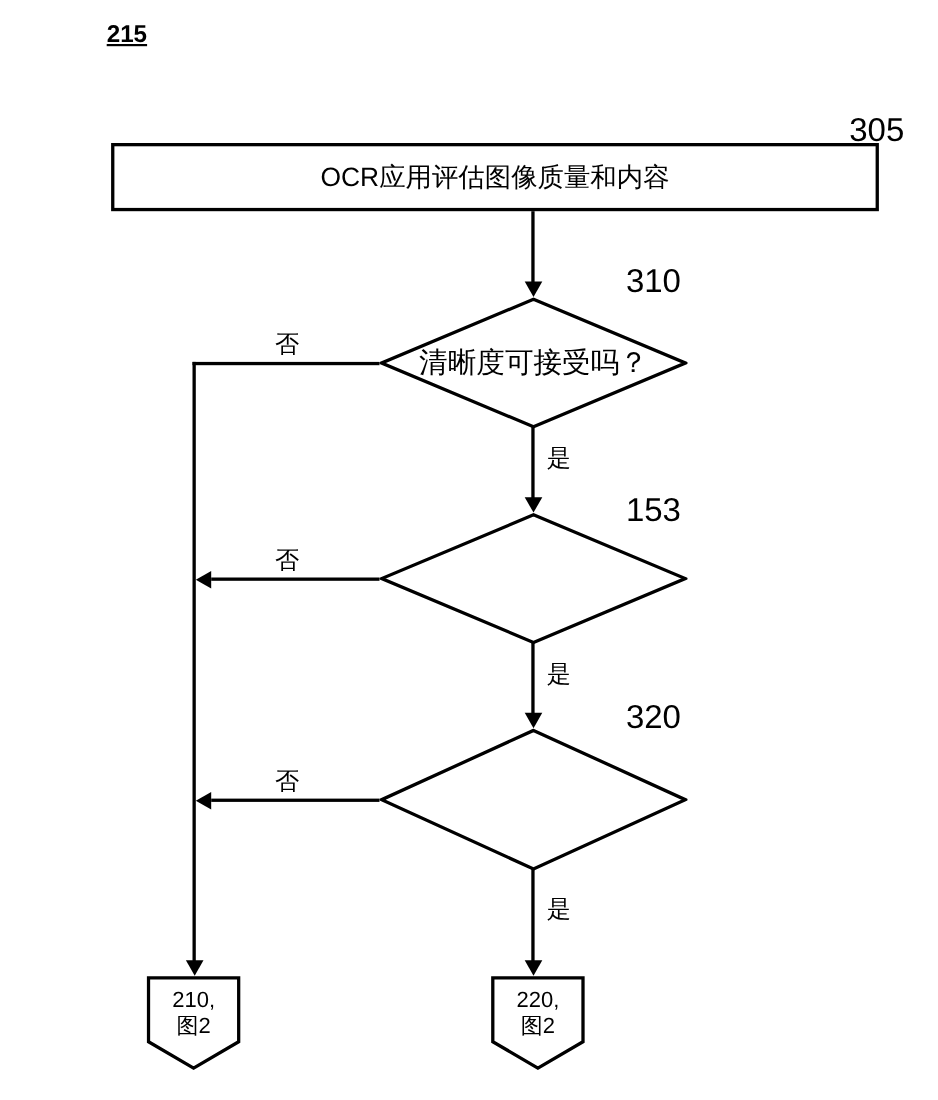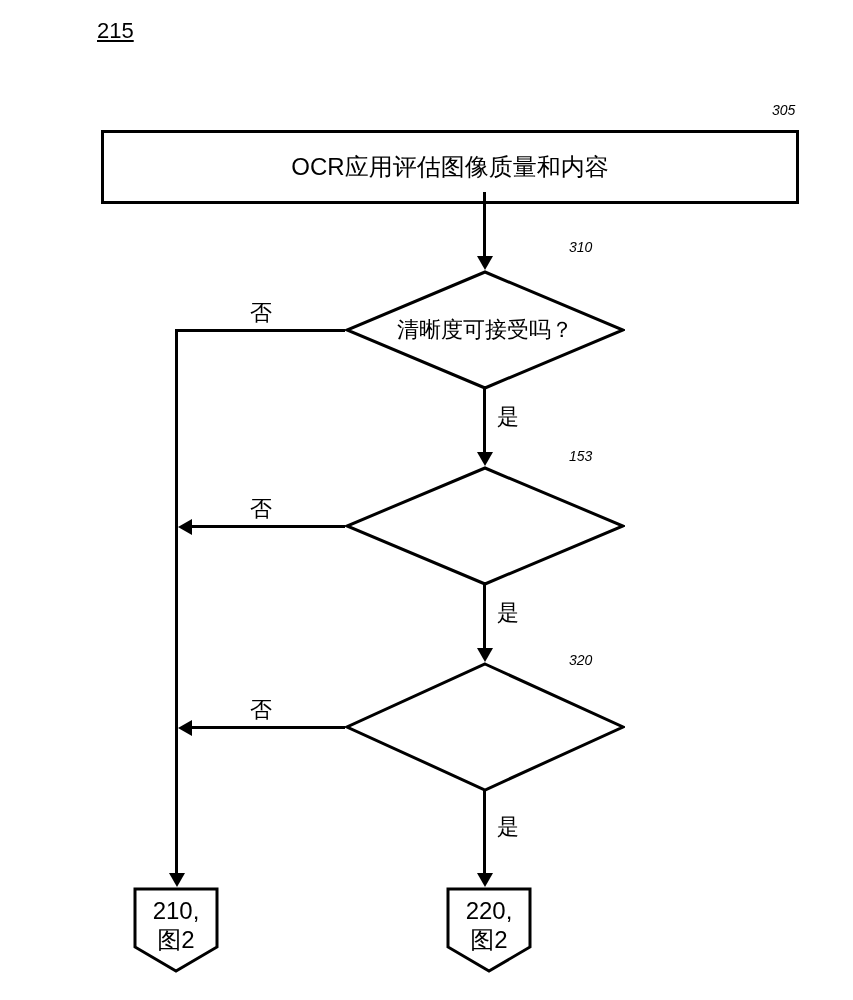--- a/index.html
+++ b/index.html
@@ -9,57 +9,57 @@
       background: #fff;
       font-family: "SimSun", "Microsoft YaHei", sans-serif;
       position: relative;
     }
     .page-ref {
       position: absolute;
       top: 18px;
       left: 97px;
       font-size: 22px;
       text-decoration: underline;
+      font-weight: bold;
     }
     .process-box {
       position: absolute;
       top: 130px;
       left: 101px;
       width: 698px;
-      height: 74px;
+      height: 62px;
       border: 3px solid #000;
       display: flex;
       align-items: center;
       justify-content: center;
       font-size: 24px;
     }
     .box-label {
       position: absolute;
-      font-size: 14px;
-      font-style: italic;
+      font-size: 30px;
     }
     .diamond {
       position: absolute;
       width: 280px;
       height: 120px;
       display: flex;
       align-items: center;
       justify-content: center;
     }
     .diamond svg {
       position: absolute;
       top: 0;
       left: 0;
       width: 100%;
       height: 100%;
     }
     .diamond-text {
       position: relative;
       text-align: center;
-      font-size: 22px;
+      font-size: 26px;
       line-height: 1.3;
       z-index: 1;
     }
     .connector-box {
       position: absolute;
       width: 86px;
       height: 86px;
       display: flex;
       flex-direction: column;
       align-items: center;
@@ -69,21 +69,21 @@
     .connector-box svg {
       position: absolute;
       top: 0;
       left: 0;
       width: 100%;
       height: 100%;
     }
     .connector-text {
       position: relative;
       text-align: center;
-      font-size: 24px;
+      font-size: 20px;
       line-height: 1.2;
       z-index: 1;
     }
     .connector-text span { display: block; }
     .arrow-line {
       position: absolute;
       background: #000;
     }
     .arrow-head {
       position: absolute;
@@ -141,21 +141,21 @@
 </div>
 
 <div class="arrow-line" style="top:584px; left:483px; width:3px; height:66px;"></div>
 <div class="arrow-head arrow-down" style="top:648px; left:477px;"></div>
 <div class="edge-label" style="top:598px; left:497px;">是</div>
 
 <div class="arrow-line" style="top:525px; left:192px; width:153px; height:3px;"></div>
 <div class="arrow-head arrow-left" style="top:519px; left:178px;"></div>
 <div class="edge-label" style="top:494px; left:250px;">否</div>
 
-<div class="box-label" style="top:652px; left:569px;">320</div>
+<div class="box-label" style="top:636px; left:569px;">320</div>
 <div class="diamond" style="top:662px; left:345px; height:130px;">
   <svg viewBox="0 0 280 130">
       <polygon points="140,2 278,65 140,128 2,65" fill="#fff" stroke="#000" stroke-width="3"></polygon>
     </svg>
 </div>
 
 <div class="arrow-line" style="top:790px; left:483px; width:3px; height:85px;"></div>
 <div class="arrow-head arrow-down" style="top:873px; left:477px;"></div>
 <div class="edge-label" style="top:812px; left:497px;">是</div>
 

